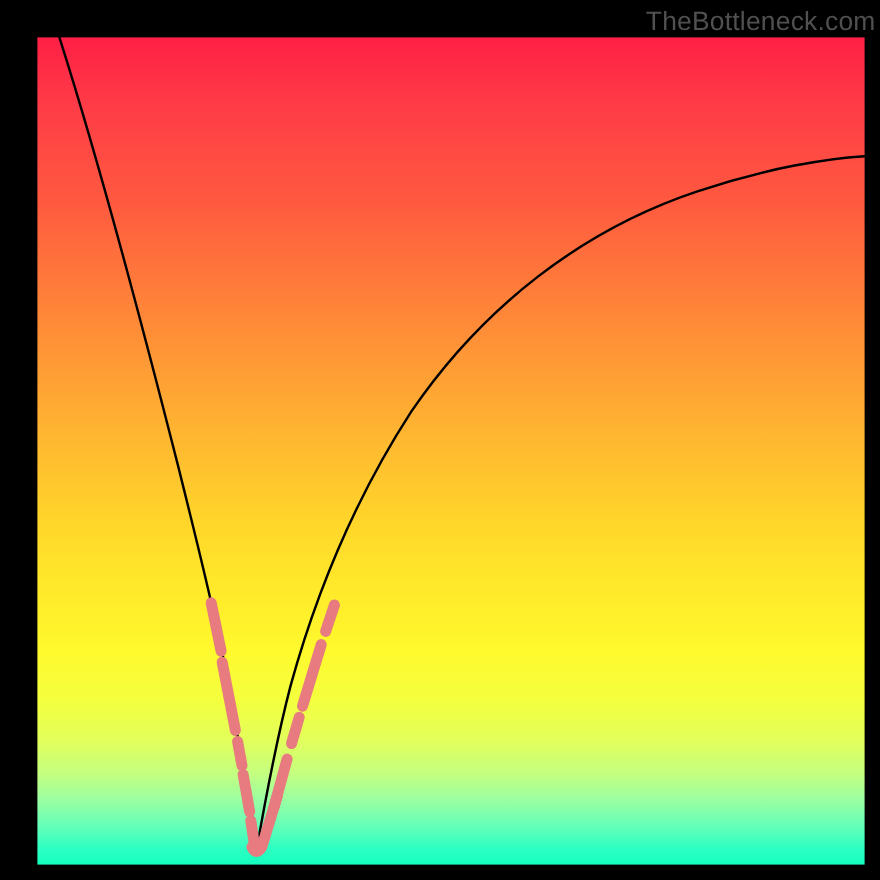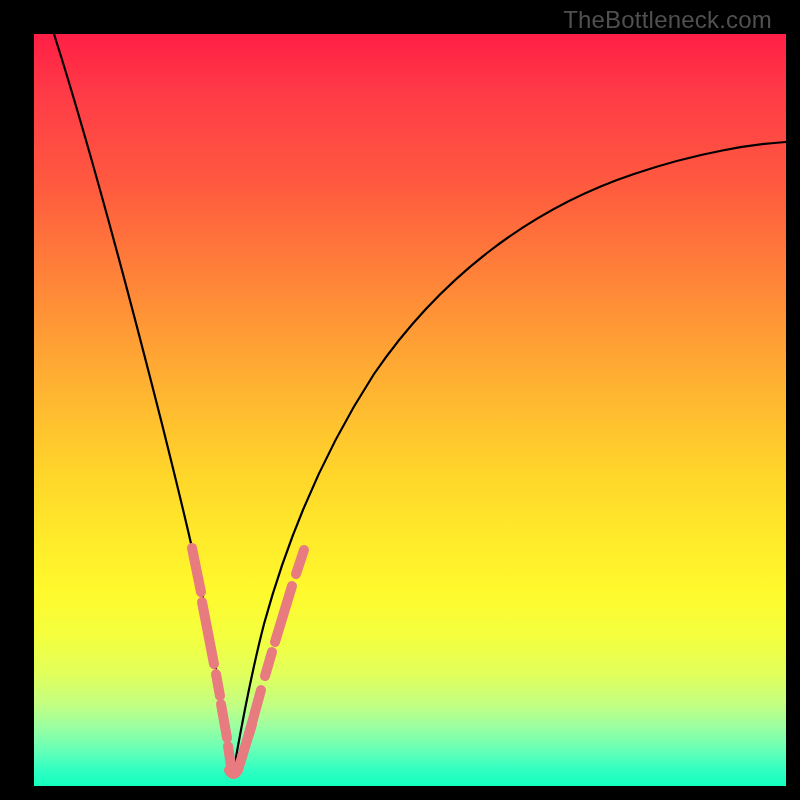--- a/index.html
+++ b/index.html
@@ -39,21 +39,21 @@
       #c4ff80 89%,
       #9dffa0 92%,
       #6bffb6 95%,
       #2effc2 98%,
       #13ffbf 100%
     );
   }
   .watermark {
     position: absolute;
     top: 6px;
-    right: 28px;
+    right: 4px;
     color: #505050;
     font-size: 24px;
     font-weight: 400;
     letter-spacing: 0.2px;
     z-index: 20;
     user-select: none;
   }
   svg.curves {
     position: absolute;
     left: 0;

